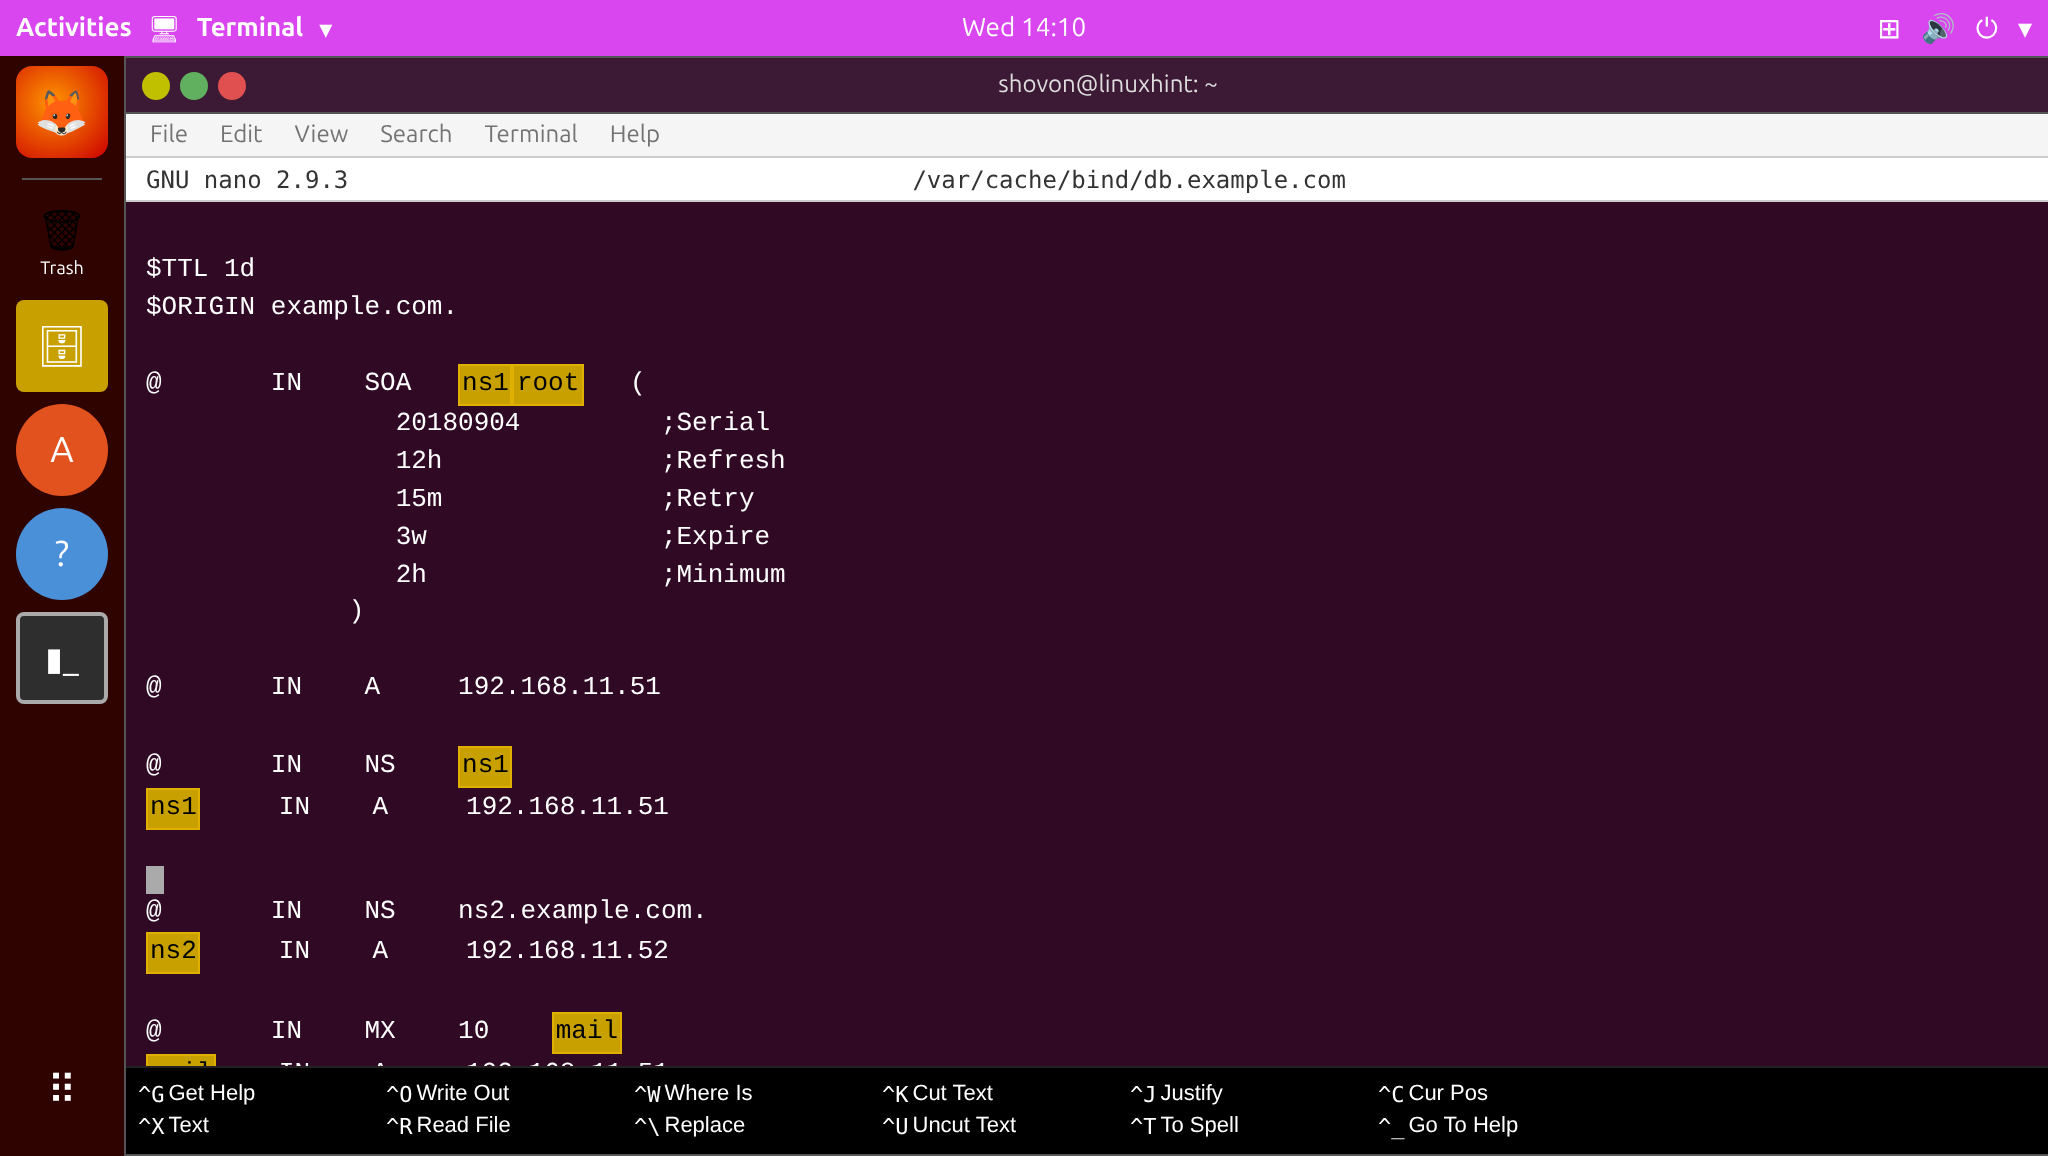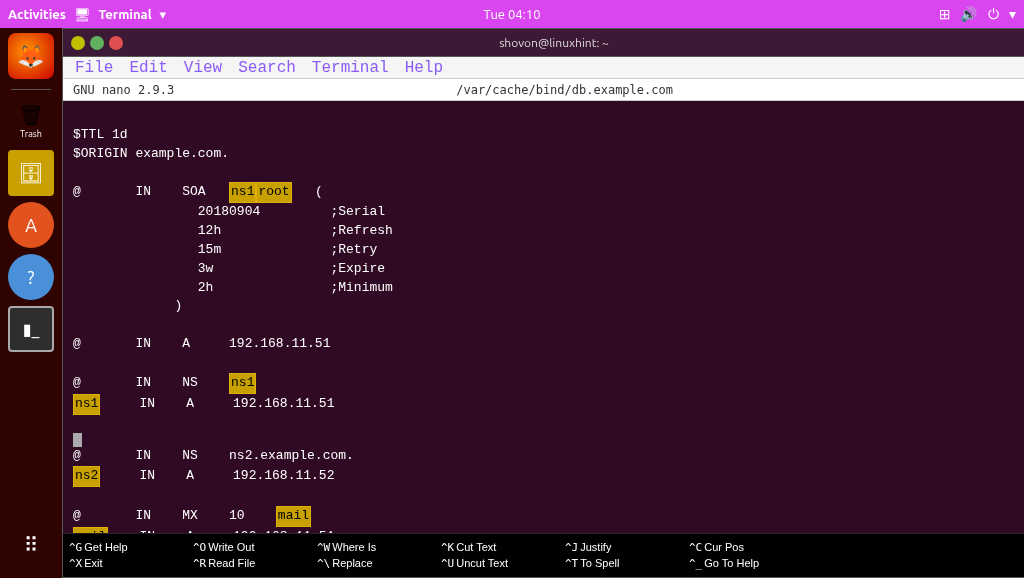--- a/index.html
+++ b/index.html
@@ -159,25 +159,24 @@
     #menu-bar {
       height: 22px;
       background: #f5f5f5;
       display: flex;
       align-items: center;
       padding: 0 4px;
       border-bottom: 1px solid #ccc;
       flex-shrink: 0;
     }
     .menu-item {
-      font-size: 16px;
-      color: #8b5cf6;
+      font-size: 12px;
+      color: #737373;
       padding: 0 8px;
       cursor: pointer;
-      font-family: Liberation Mono, monospace;
     }
 
     
     #nano-header {
       height: 22px;
       background: #fff;
       display: flex;
       align-items: center;
       justify-content: space-between;
       padding: 0 10px;
@@ -266,21 +265,21 @@
 </head>
 <body>
 
 <div id="top-bar">
   <div id="top-bar-left">
     <span class="top-bar-label">Activities</span>
     <span class="top-bar-icon">🖥</span>
     <span class="top-bar-label">Terminal</span>
     <span class="top-bar-icon">▾</span>
   </div>
-  <div id="top-bar-center">Tue 04:10</div>
+  <div id="top-bar-center">Wed 14:10</div>
   <div id="top-bar-right">
     <span class="tray-icon">⊞</span>
     <span class="tray-icon">🔊</span>
     <span class="tray-icon">⏻</span>
     <span class="tray-icon">▾</span>
   </div>
 </div>
 
 <div id="desktop">
 
@@ -371,21 +370,21 @@
     </div>
 
     <div id="shortcut-bar">
       <div class="shortcut-group">
         <div class="shortcut-row">
           <span class="shortcut-key">^G</span>
           <span class="shortcut-label"> Get Help</span>
         </div>
         <div class="shortcut-row">
           <span class="shortcut-key">^X</span>
-          <span class="shortcut-label"> Exit</span>
+          <span class="shortcut-label"> Text</span>
         </div>
       </div>
       <div class="shortcut-group">
         <div class="shortcut-row">
           <span class="shortcut-key">^O</span>
           <span class="shortcut-label"> Write Out</span>
         </div>
         <div class="shortcut-row">
           <span class="shortcut-key">^R</span>
           <span class="shortcut-label"> Read File</span>

